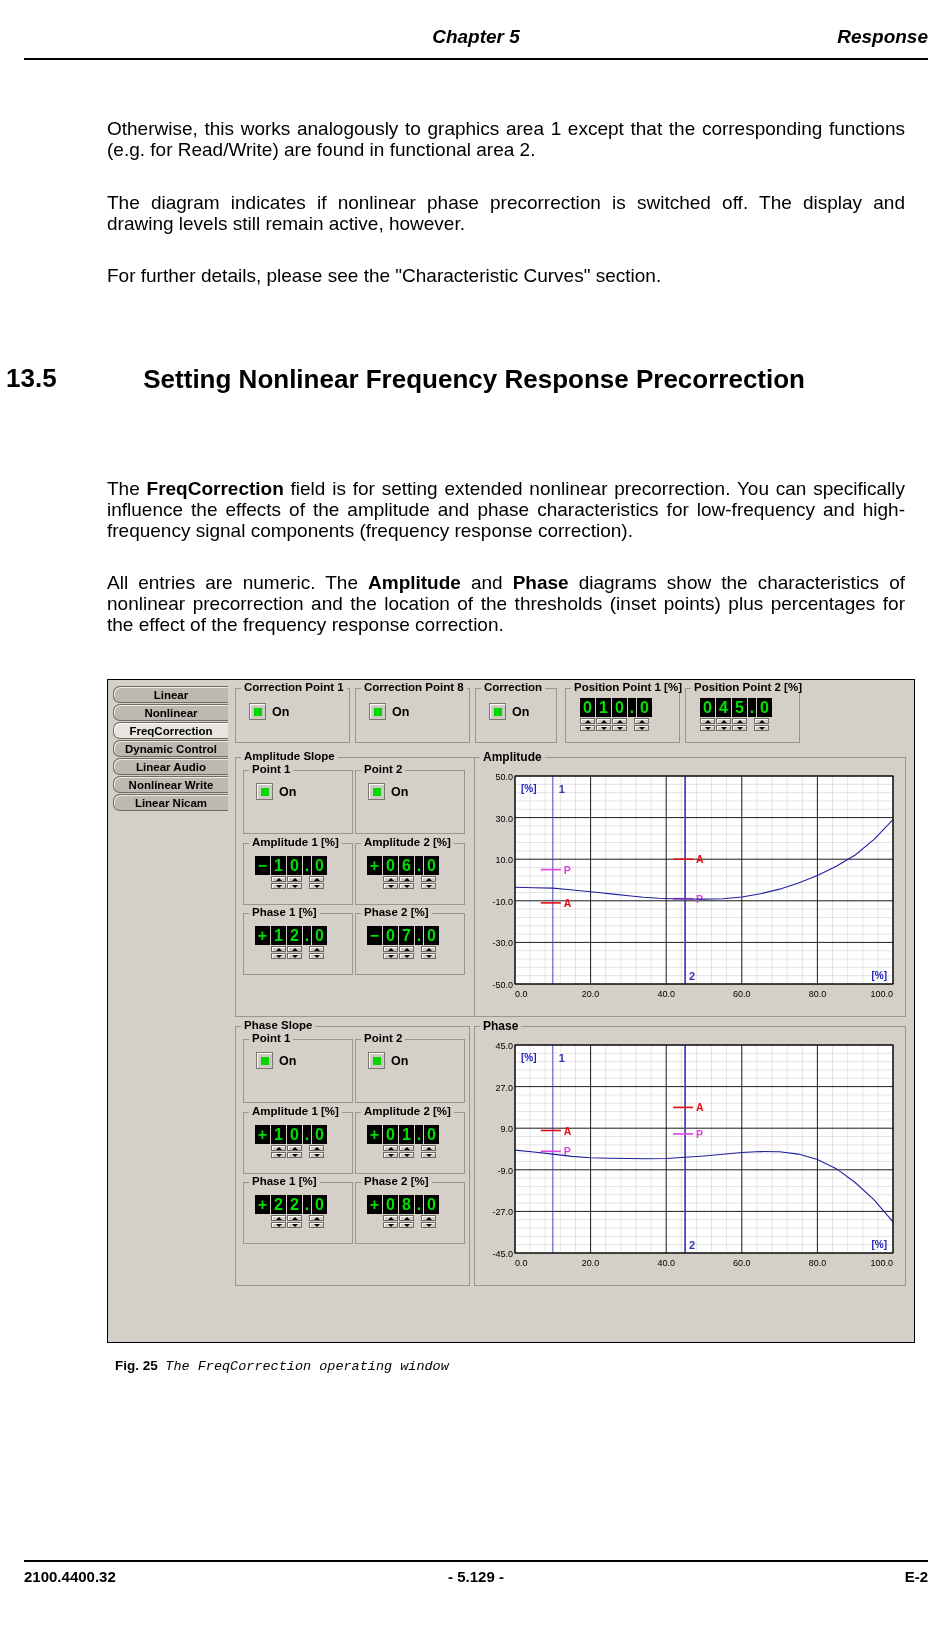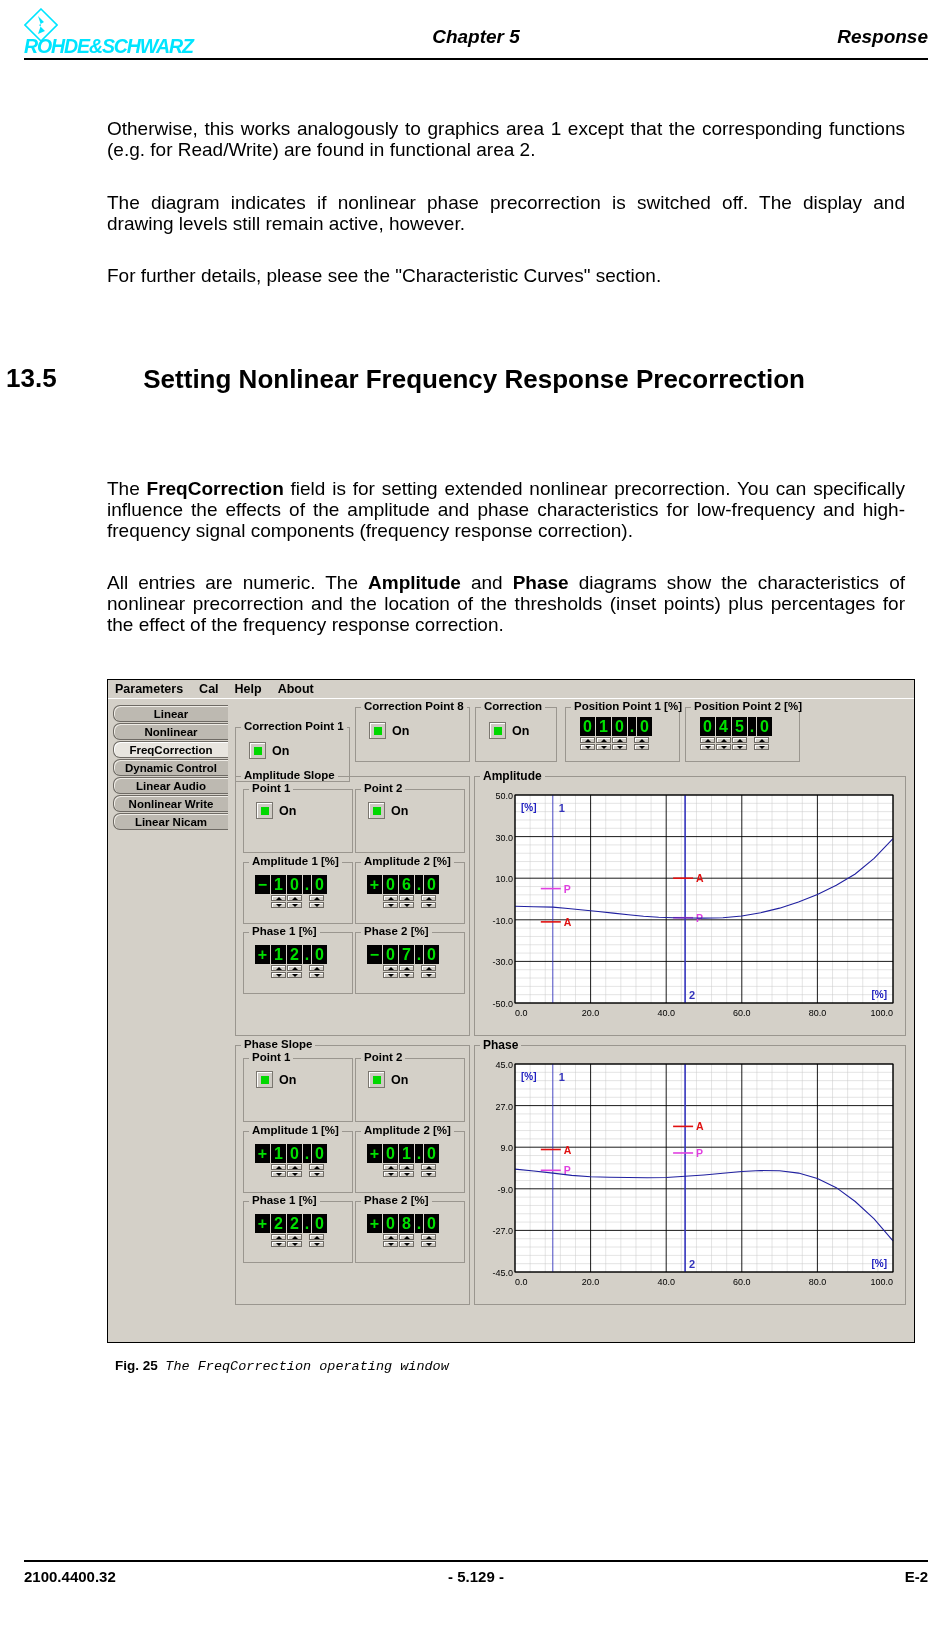--- a/index.html
+++ b/index.html
@@ -112,52 +112,39 @@
   .footer-rule{position:absolute;left:24px;top:1560px;width:904px;height:2px;background:#000;}
   .f-left{position:absolute;left:24px;top:1568px;font-size:15px;font-weight:bold;}
   .f-mid{position:absolute;left:0;top:1568px;width:952px;text-align:center;font-size:15px;font-weight:bold;}
   .f-right{position:absolute;right:24px;top:1568px;font-size:15px;font-weight:bold;}
   b.inl{font-weight:bold;}
 </style>
 </head>
 <body>
 
 <div class="page-header">
-  <div class="logo">
-    <svg class="logo-diamond" viewBox="0 0 34 34">
-      <polygon points="17,1 33,17 17,33 1,17" fill="none" stroke="#00e5ff" stroke-width="1.6"></polygon>
-      <path d="M14 8 L20 14 L15 17 L21 23 L14 26 L17 17 Z" fill="#00e5ff"></path>
-    </svg>
-    <div class="logo-text">ROHDE&amp;SCHWARZ</div>
-  </div>
   <div class="hdr-chapter">Chapter 5</div>
   <div class="hdr-right">Response</div>
   <div class="hdr-rule"></div>
 </div>
 
 <div class="body-text p1">Otherwise, this works analogously to graphics area 1 except that the corresponding functions (e.g. for Read/Write) are found in functional area 2.</div>
 <div class="body-text p2">The diagram indicates if nonlinear phase precorrection is switched off. The display and drawing levels still remain active, however.</div>
 <div class="body-text p3">For further details, please see the "Characteristic Curves" section.</div>
 
 <div class="h-num">13.5</div>
 <div class="h-title">Setting Nonlinear Frequency Response Precorrection</div>
 
 <div class="body-text p4"><span>The </span><b class="inl">FreqCorrection</b><span> field is for setting extended nonlinear precorrection. You can specifically influence the effects of the amplitude and phase characteristics for low-frequency and high-frequency signal components (frequency response correction).</span></div>
 
 <div class="body-text p5"><span>All entries are numeric. The </span><b class="inl">Amplitude</b><span> and </span><b class="inl">Phase</b><span> diagrams show the characteristics of nonlinear precorrection and the location of the thresholds (inset points) plus percentages for the effect of the frequency response correction.</span></div>
 
 <div class="appwin">
 
 
-  <div class="menubar">
-    <span class="menuitem">Parameters</span>
-    <span class="menuitem">Cal</span>
-    <span class="menuitem">Help</span>
-    <span class="menuitem">About</span>
-  </div>
 
   <div class="winbody">
 
     <div class="sidebar-panel"></div>
     <div class="sidebar">
       <div class="tab">
           <span>Linear</span>
         </div>
       <div class="tab">
           <span>Nonlinear</span>
@@ -172,21 +159,21 @@
           <span>Linear Audio</span>
         </div>
       <div class="tab">
           <span>Nonlinear Write</span>
         </div>
       <div class="tab">
           <span>Linear Nicam</span>
         </div>
     </div>
 
-    <div class="grp" style="left:127px;top:8px;width:113px;height:53px;margin-top:20px;">
+    <div class="grp" style="left:127px;top:8px;width:113px;height:53px;">
       <span class="lg">Correction Point 1</span>
       <div class="ledrow" style="left:13px;top:14px;">
         <span class="ledbox">
             <span class="led"></span>
           </span>
         <span class="onlab">On</span>
       </div>
     </div>
 
     <div class="grp" style="left:247px;top:8px;width:113px;height:53px;">
@@ -296,21 +283,21 @@
                 <i class="ar up"></i>
               </div>
               <div class="spinbtn">
                 <i class="ar dn"></i>
               </div>
             </div>
         </div>
       </div>
     </div>
 
-    <div class="grp" style="left:127px;top:77px;width:233px;height:258px;">
+    <div class="grp" style="left:127px;top:77px;width:233px;height:258px;padding-left:36px;">
       <span class="lg">Amplitude Slope</span>
 
       <div class="grp" style="left:7px;top:12px;width:108px;height:62px;">
         <span class="lg">Point 1</span>
         <div class="ledrow" style="left:12px;top:12px;">
           <span class="ledbox">
               <span class="led"></span>
             </span>
           <span class="onlab">On</span>
         </div>

